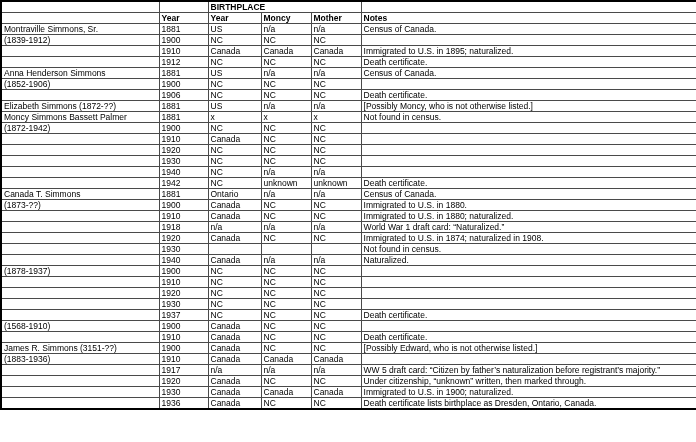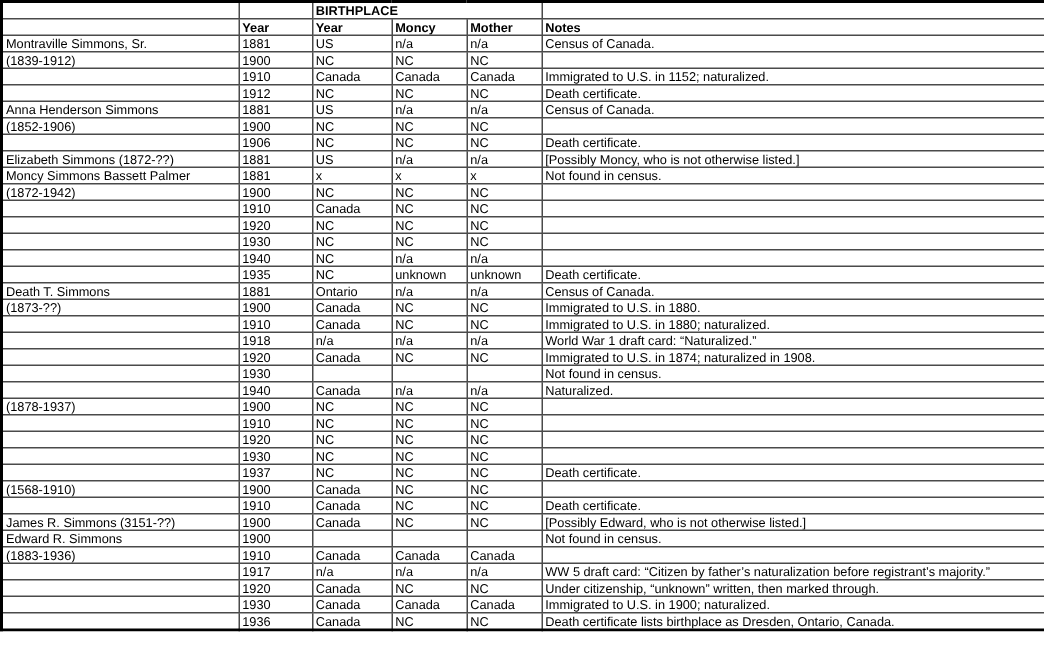--- a/index.html
+++ b/index.html
@@ -76,21 +76,21 @@
         <td>NC</td>
         <td>NC</td>
         <td class="notes-cell"></td>
       </tr>
       <tr>
         <td class="name-cell"></td>
         <td class="year-cell">1910</td>
         <td>Canada</td>
         <td>Canada</td>
         <td>Canada</td>
-        <td class="notes-cell">Immigrated to U.S. in 1152; naturalized.</td>
+        <td class="notes-cell">Immigrated to U.S. in 1895; naturalized.</td>
       </tr>
       <tr>
         <td class="name-cell"></td>
         <td class="year-cell">1912</td>
         <td>NC</td>
         <td>NC</td>
         <td>NC</td>
         <td class="notes-cell">Death certificate.</td>
       </tr>
       <tr>
@@ -168,28 +168,28 @@
       <tr>
         <td class="name-cell"></td>
         <td class="year-cell">1940</td>
         <td>NC</td>
         <td>n/a</td>
         <td>n/a</td>
         <td class="notes-cell"></td>
       </tr>
       <tr>
         <td class="name-cell"></td>
-        <td class="year-cell">1935</td>
+        <td class="year-cell">1942</td>
         <td>NC</td>
         <td>unknown</td>
         <td>unknown</td>
         <td class="notes-cell">Death certificate.</td>
       </tr>
       <tr>
-        <td class="name-cell">Death T. Simmons</td>
+        <td class="name-cell">Canada T. Simmons</td>
         <td class="year-cell">1881</td>
         <td>Ontario</td>
         <td>n/a</td>
         <td>n/a</td>
         <td class="notes-cell">Census of Canada.</td>
       </tr>
       <tr>
         <td class="name-cell">(1873-??)</td>
         <td class="year-cell">1900</td>
         <td>Canada</td>
@@ -295,28 +295,20 @@
       </tr>
       <tr>
         <td class="name-cell">James R. Simmons (3151-??)</td>
         <td class="year-cell">1900</td>
         <td>Canada</td>
         <td>NC</td>
         <td>NC</td>
         <td class="notes-cell">[Possibly Edward, who is not otherwise listed.]</td>
       </tr>
       <tr>
-        <td class="name-cell">Edward R. Simmons</td>
-        <td class="year-cell">1900</td>
-        <td></td>
-        <td></td>
-        <td></td>
-        <td class="notes-cell">Not found in census.</td>
-      </tr>
-      <tr>
         <td class="name-cell">(1883-1936)</td>
         <td class="year-cell">1910</td>
         <td>Canada</td>
         <td>Canada</td>
         <td>Canada</td>
         <td class="notes-cell"></td>
       </tr>
       <tr>
         <td class="name-cell"></td>
         <td class="year-cell">1917</td>

